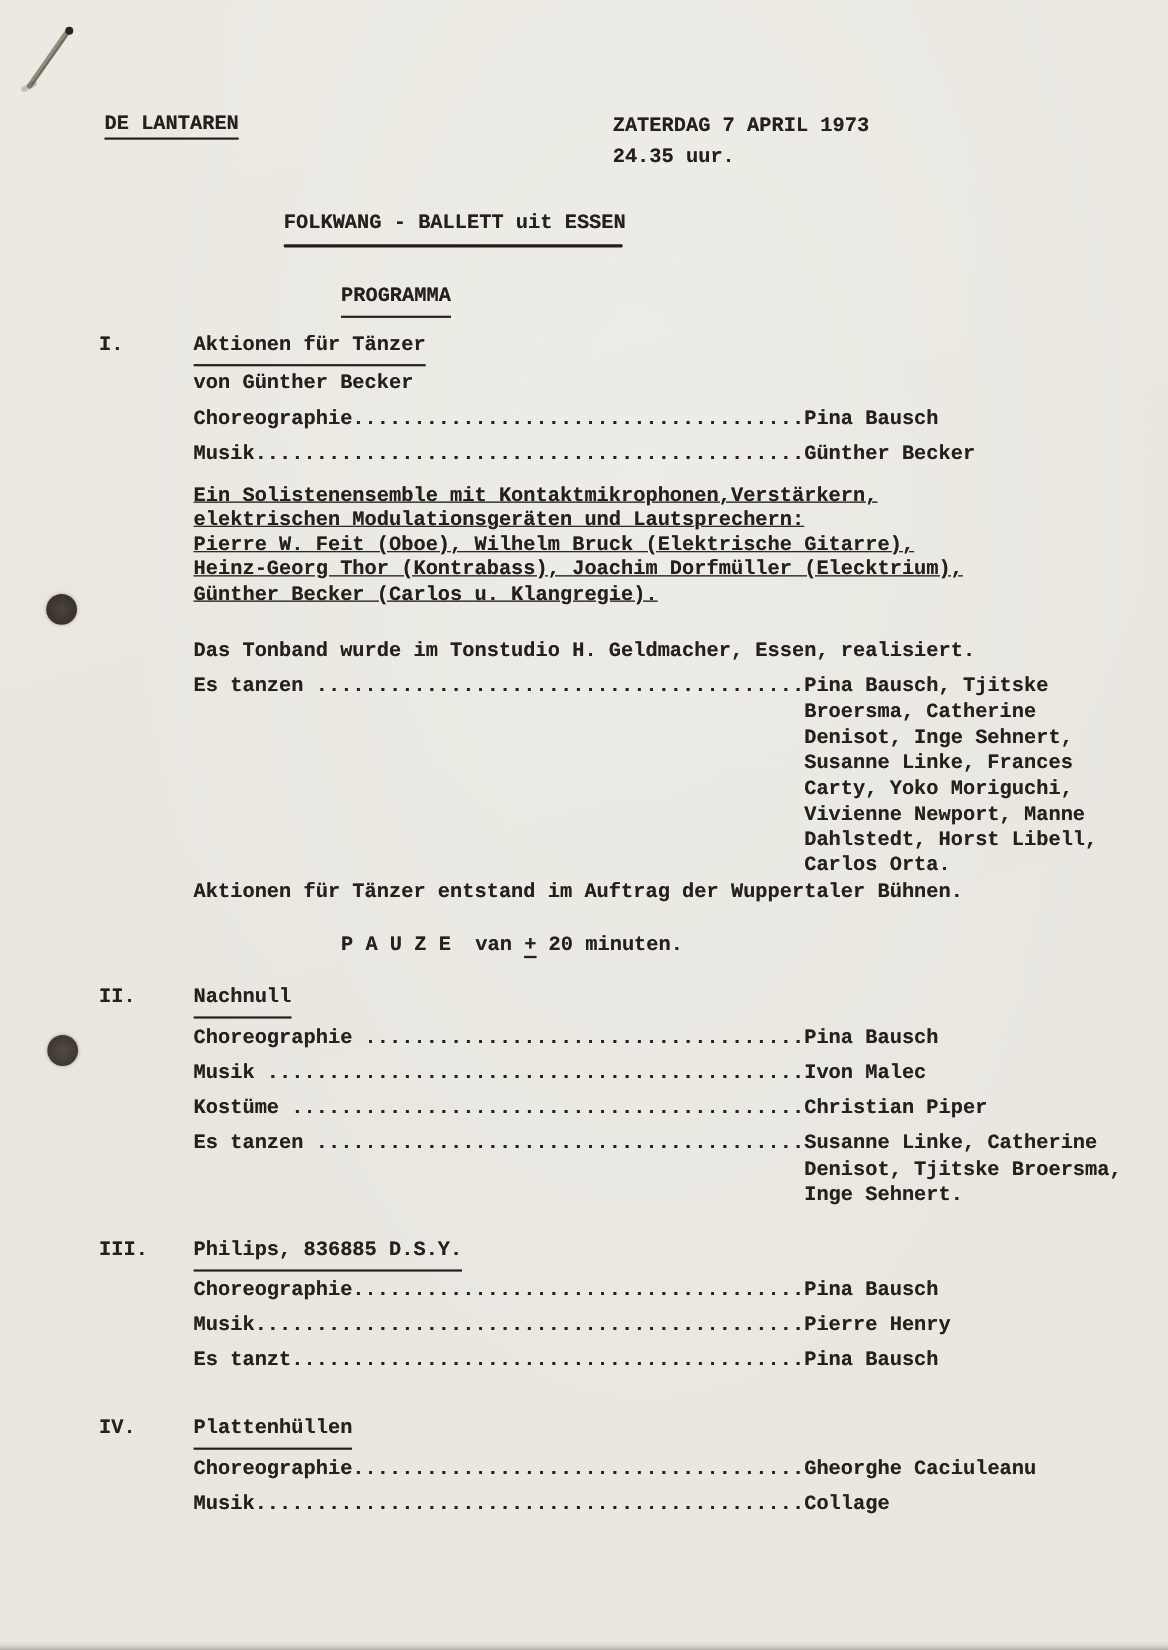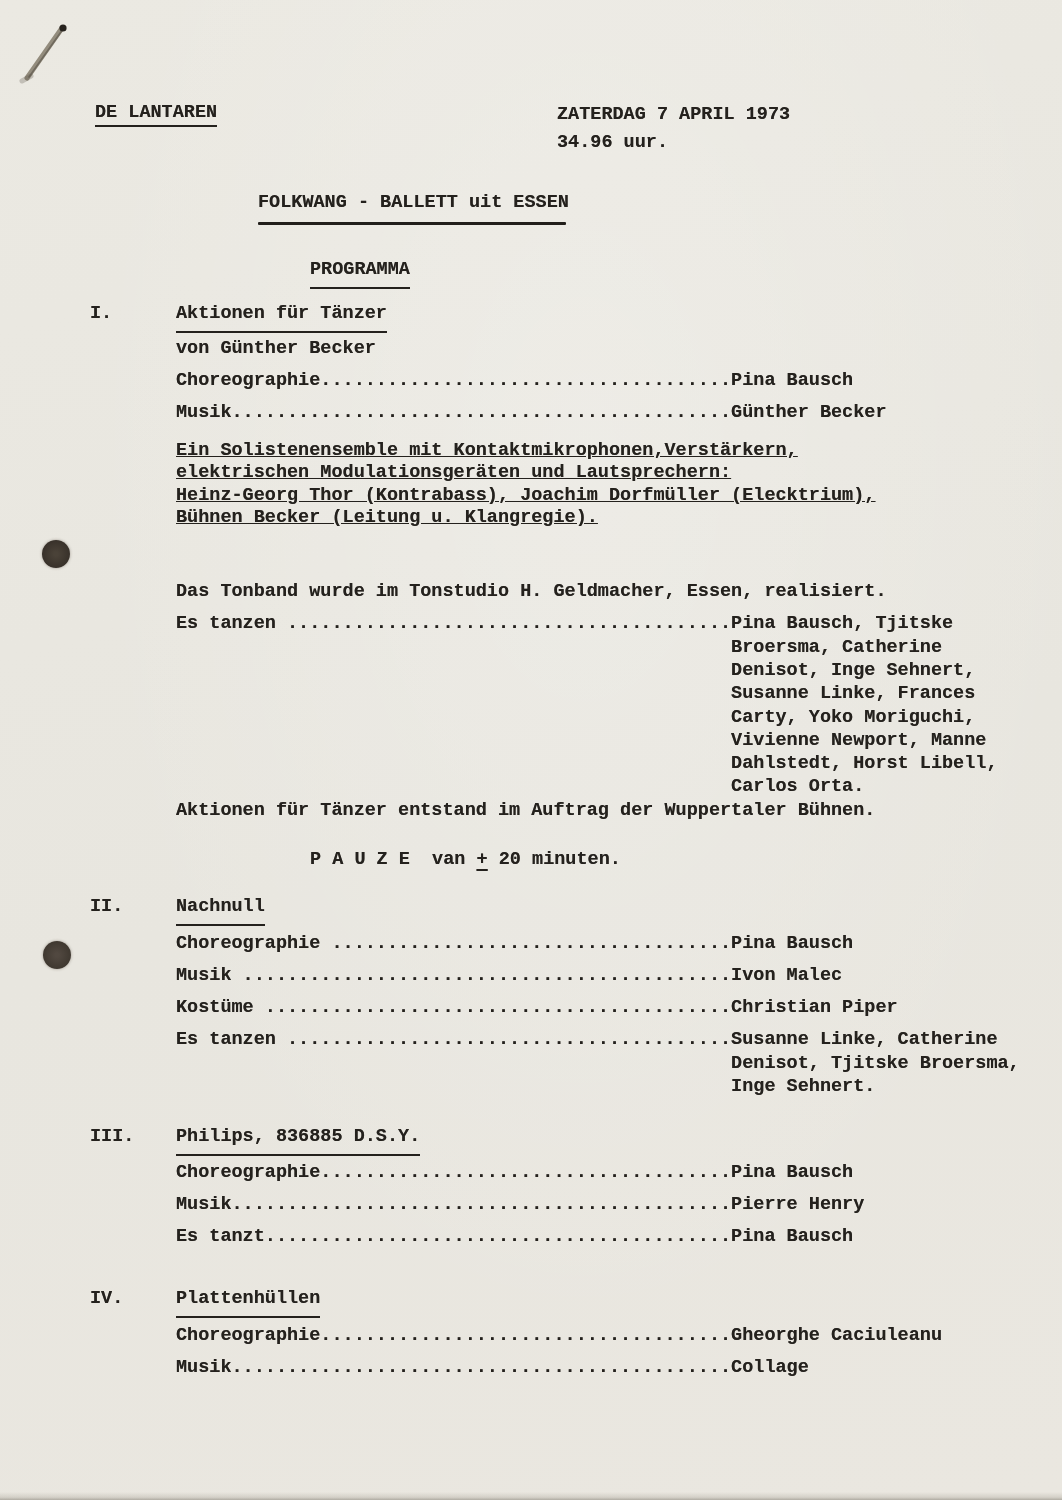--- a/index.html
+++ b/index.html
@@ -65,38 +65,39 @@
     <line x1="11" y1="59" x2="45" y2="11" stroke="#6f695d" stroke-width="1.6" stroke-linecap="round"></line>
     <line x1="4" y1="63" x2="13" y2="58" stroke="#56504646" stroke-width="5" stroke-linecap="round"></line>
     <circle cx="45" cy="10" r="3.6" fill="#27231e"></circle>
   </svg>
 
   <div class="hole hole-1"></div>
   <div class="hole hole-2"></div>
 
   <div class="line" style="left:95px;top:102px;"><span class="u-title" style="padding-bottom:2px;">DE LANTAREN</span></div>
   <div class="line" style="left:557px;top:104px;">ZATERDAG 7 APRIL 1973</div>
-  <div class="line" style="left:557px;top:132px;">34.96 uur.</div>
+  <div class="line" style="left:557px;top:132px;">24.35 uur.</div>
 
   <div class="line" style="left:258px;top:192px;">FOLKWANG - BALLETT uit ESSEN</div>
   <div class="rule" style="left:258px;top:222px;width:308px;height:3px;"></div>
 
   <div class="line" style="left:310px;top:259px;"><span class="u-title">PROGRAMMA</span></div>
 
   <div class="line" style="left:90px;top:303px;">I.</div>
   <div class="line" style="left:176px;top:303px;"><span class="u-title">Aktionen für Tänzer</span></div>
   <div class="line" style="left:176px;top:338px;">von Günther Becker</div>
   <div class="line" style="left:176px;top:370px;">Choreographie.....................................Pina Bausch</div>
   <div class="line" style="left:176px;top:402px;">Musik.............................................Günther Becker</div>
 
   <div class="block desc" style="position:absolute;left:176px;top:440px;">
     <div class="bl">Ein Solistenensemble mit Kontaktmikrophonen,Verstärkern,</div>
     <div class="bl">elektrischen Modulationsgeräten und Lautsprechern:</div>
+    <div class="bl">Pierre W. Feit (Oboe), Wilhelm Bruck (Elektrische Gitarre),</div>
     <div class="bl">Heinz-Georg Thor (Kontrabass), Joachim Dorfmüller (Elecktrium),</div>
-    <div class="bl">Bühnen Becker (Leitung u. Klangregie).</div>
+    <div class="bl">Günther Becker (Carlos u. Klangregie).</div>
   </div>
 
   <div class="line" style="left:176px;top:581px;">Das Tonband wurde im Tonstudio H. Geldmacher, Essen, realisiert.</div>
   <div class="line" style="left:176px;top:613px;">Es tanzen ........................................Pina Bausch, Tjitske</div>
 
   <div class="block cont" style="left:176px;top:636px;">
     <div class="inner">
       <div class="bl">Broersma, Catherine</div>
       <div class="bl">Denisot, Inge Sehnert,</div>
       <div class="bl">Susanne Linke, Frances</div>

